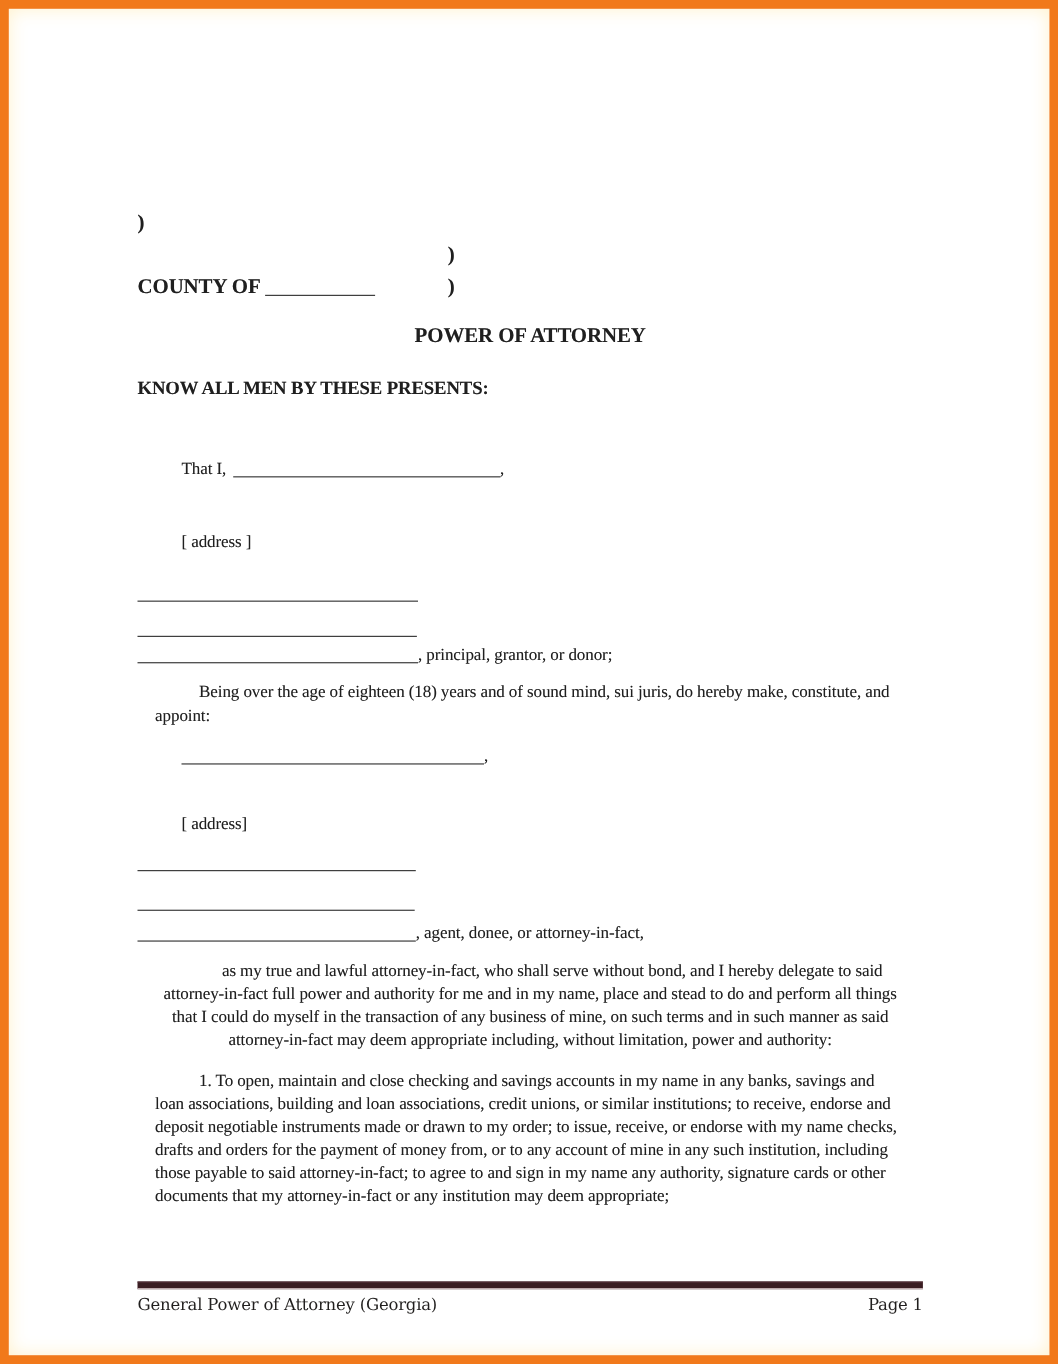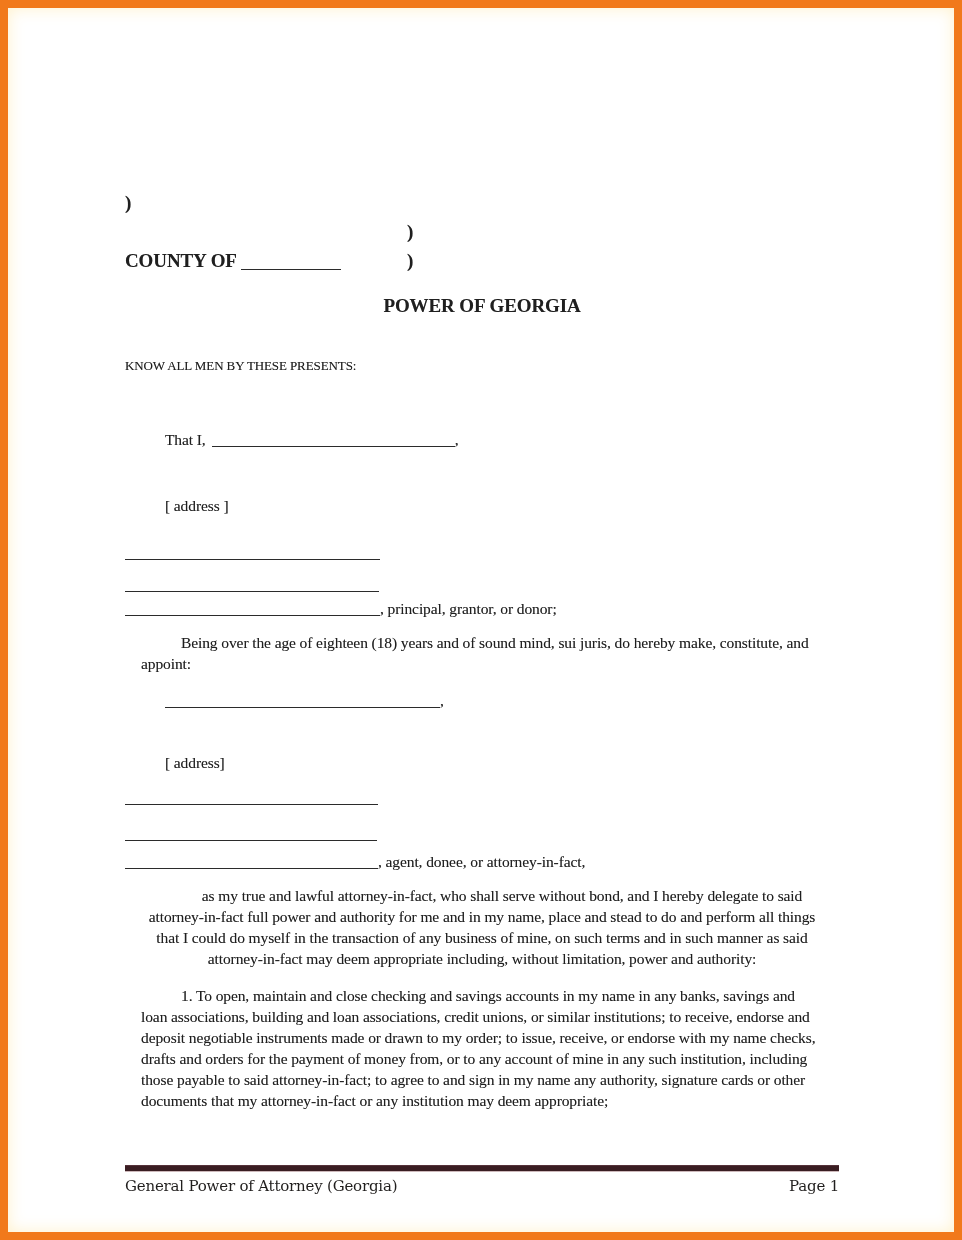--- a/index.html
+++ b/index.html
@@ -43,24 +43,24 @@
   .paren { font-weight: bold; }
 
   .doc-title {
     margin-top: 20px;
     text-align: center;
     font-size: 19px;
     line-height: 22px;
     font-weight: bold;
   }
   .presents {
-    margin-top: 38px;
-    font-size: 13px;
+    margin-top: 25px;
+    font-size: 17px;
     line-height: 22px;
-    font-weight: normal;
+    font-weight: bold;
   }
 
   .blank {
     display: inline-block;
     height: 14px;
     border-bottom: 1.5px solid #2b2b2b;
     transform: translateY(3px);
   }
   .row {
     display: flex;
@@ -129,21 +129,21 @@
       </div>
       <div class="caption-row">
         <span class="caption-left bold">
           <span>COUNTY OF</span>
           <span class="blank" style="width:100px"></span>
         </span>
         <span class="paren">)</span>
       </div>
     </div>
 
-    <div class="doc-title">POWER OF GEORGIA</div>
+    <div class="doc-title">POWER OF ATTORNEY</div>
 
     <div class="presents">KNOW ALL MEN BY THESE PRESENTS:</div>
 
     <div class="row indent mt-thatI">
       <span>That I,</span>
       <span class="blank" style="width:243px; margin-left:6px"></span>
       <span>,</span>
     </div>
 
     <div class="row indent mt-addr1">

